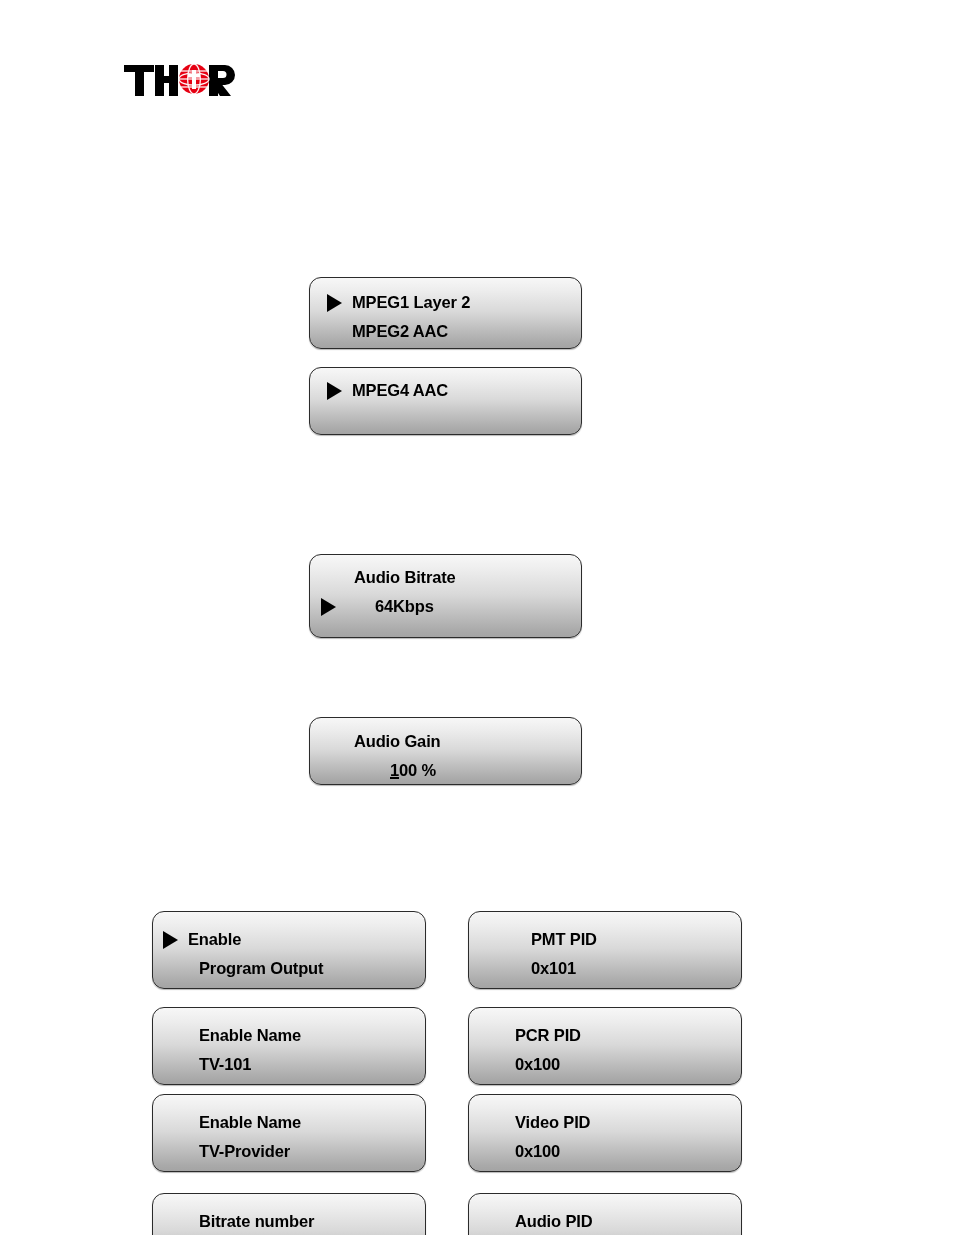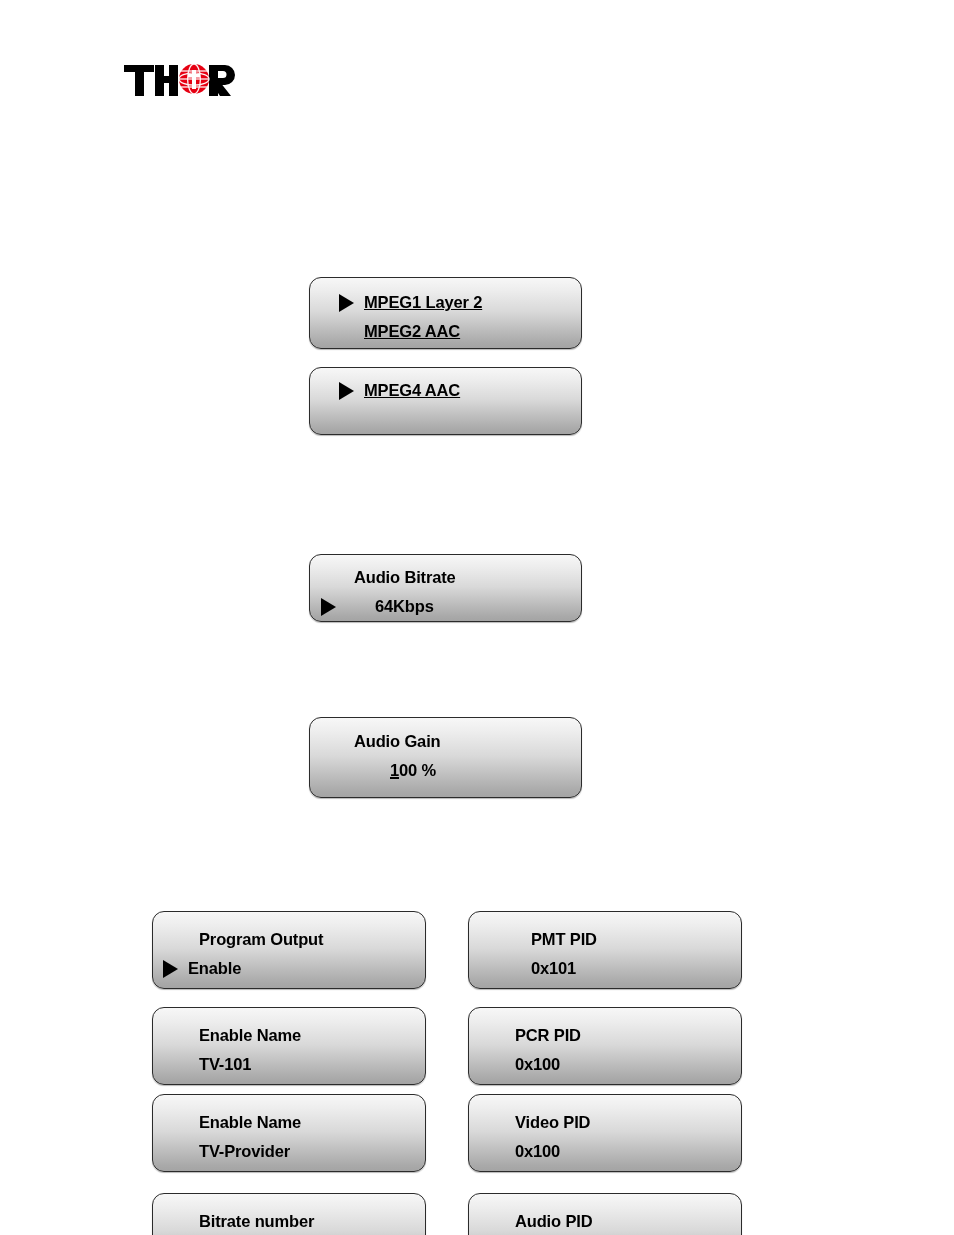--- a/index.html
+++ b/index.html
@@ -73,31 +73,31 @@
     text-decoration: underline;
     text-decoration-thickness: 2px;
     text-underline-offset: 1px;
   }
 
   
   #audio-codec-group { position: absolute; left: 309px; top: 277px; }
   #audio-codec-group .lcd-box { position: relative; left: 0; width: 273px; }
   #codec-box-1 { height: 72px; }
   #codec-box-2 { height: 68px; margin-top: 18px; }
-  #audio-codec-group .rows { padding: 10px 0 0 29px; text-decoration: underline; }
+  #audio-codec-group .rows { padding: 10px 0 0 17px; }
   #codec-box-2 .rows { padding-top: 8px; }
   #audio-codec-group .lcd-line .label { margin-left: 10px; }
 
   
-  #audio-bitrate-box { left: 309px; top: 554px; width: 273px; height: 68px; }
+  #audio-bitrate-box { left: 309px; top: 554px; width: 273px; height: 84px; }
   #audio-bitrate-box .rows { padding: 8px 0 0 44px; }
   #audio-bitrate-box .lcd-line .label { margin-left: 12px; }
 
   
-  #audio-gain-box { left: 309px; top: 717px; width: 273px; height: 81px; }
+  #audio-gain-box { left: 309px; top: 717px; width: 273px; height: 68px; }
   #audio-gain-box .rows { padding: 9px 0 0 44px; }
   #audio-gain-box .value-line { padding-left: 36px; }
 
   
   .param-box { width: 274px; height: 78px; }
   .param-box .rows { padding: 13px 0 0 46px; }
   .param-box.right-col .rows { padding-left: 46px; }
   .param-box .lcd-line .label { margin-left: 10px; }
 
   #program-output-box { left: 152px; top: 911px; }
@@ -188,27 +188,27 @@
     </div>
     <div class="lcd-line value-line">
       <span class="cursor-underline">1</span>
         <span>00 %</span>
     </div>
   </div>
 </div>
 
 <div class="lcd-box param-box" id="program-output-box">
   <div class="rows">
-    <div class="lcd-line">
-      <span>Program Output</span>
-    </div>
     <div class="lcd-line" style="margin-left:-36px;">
       <span class="tri"></span>
       <span class="label">Enable</span>
     </div>
+    <div class="lcd-line">
+      <span>Program Output</span>
+    </div>
   </div>
 </div>
 
 <div class="lcd-box param-box" id="program-name-box">
   <div class="rows">
     <div class="lcd-line">
       <span>Enable Name</span>
     </div>
     <div class="lcd-line">
       <span>TV-101</span>

